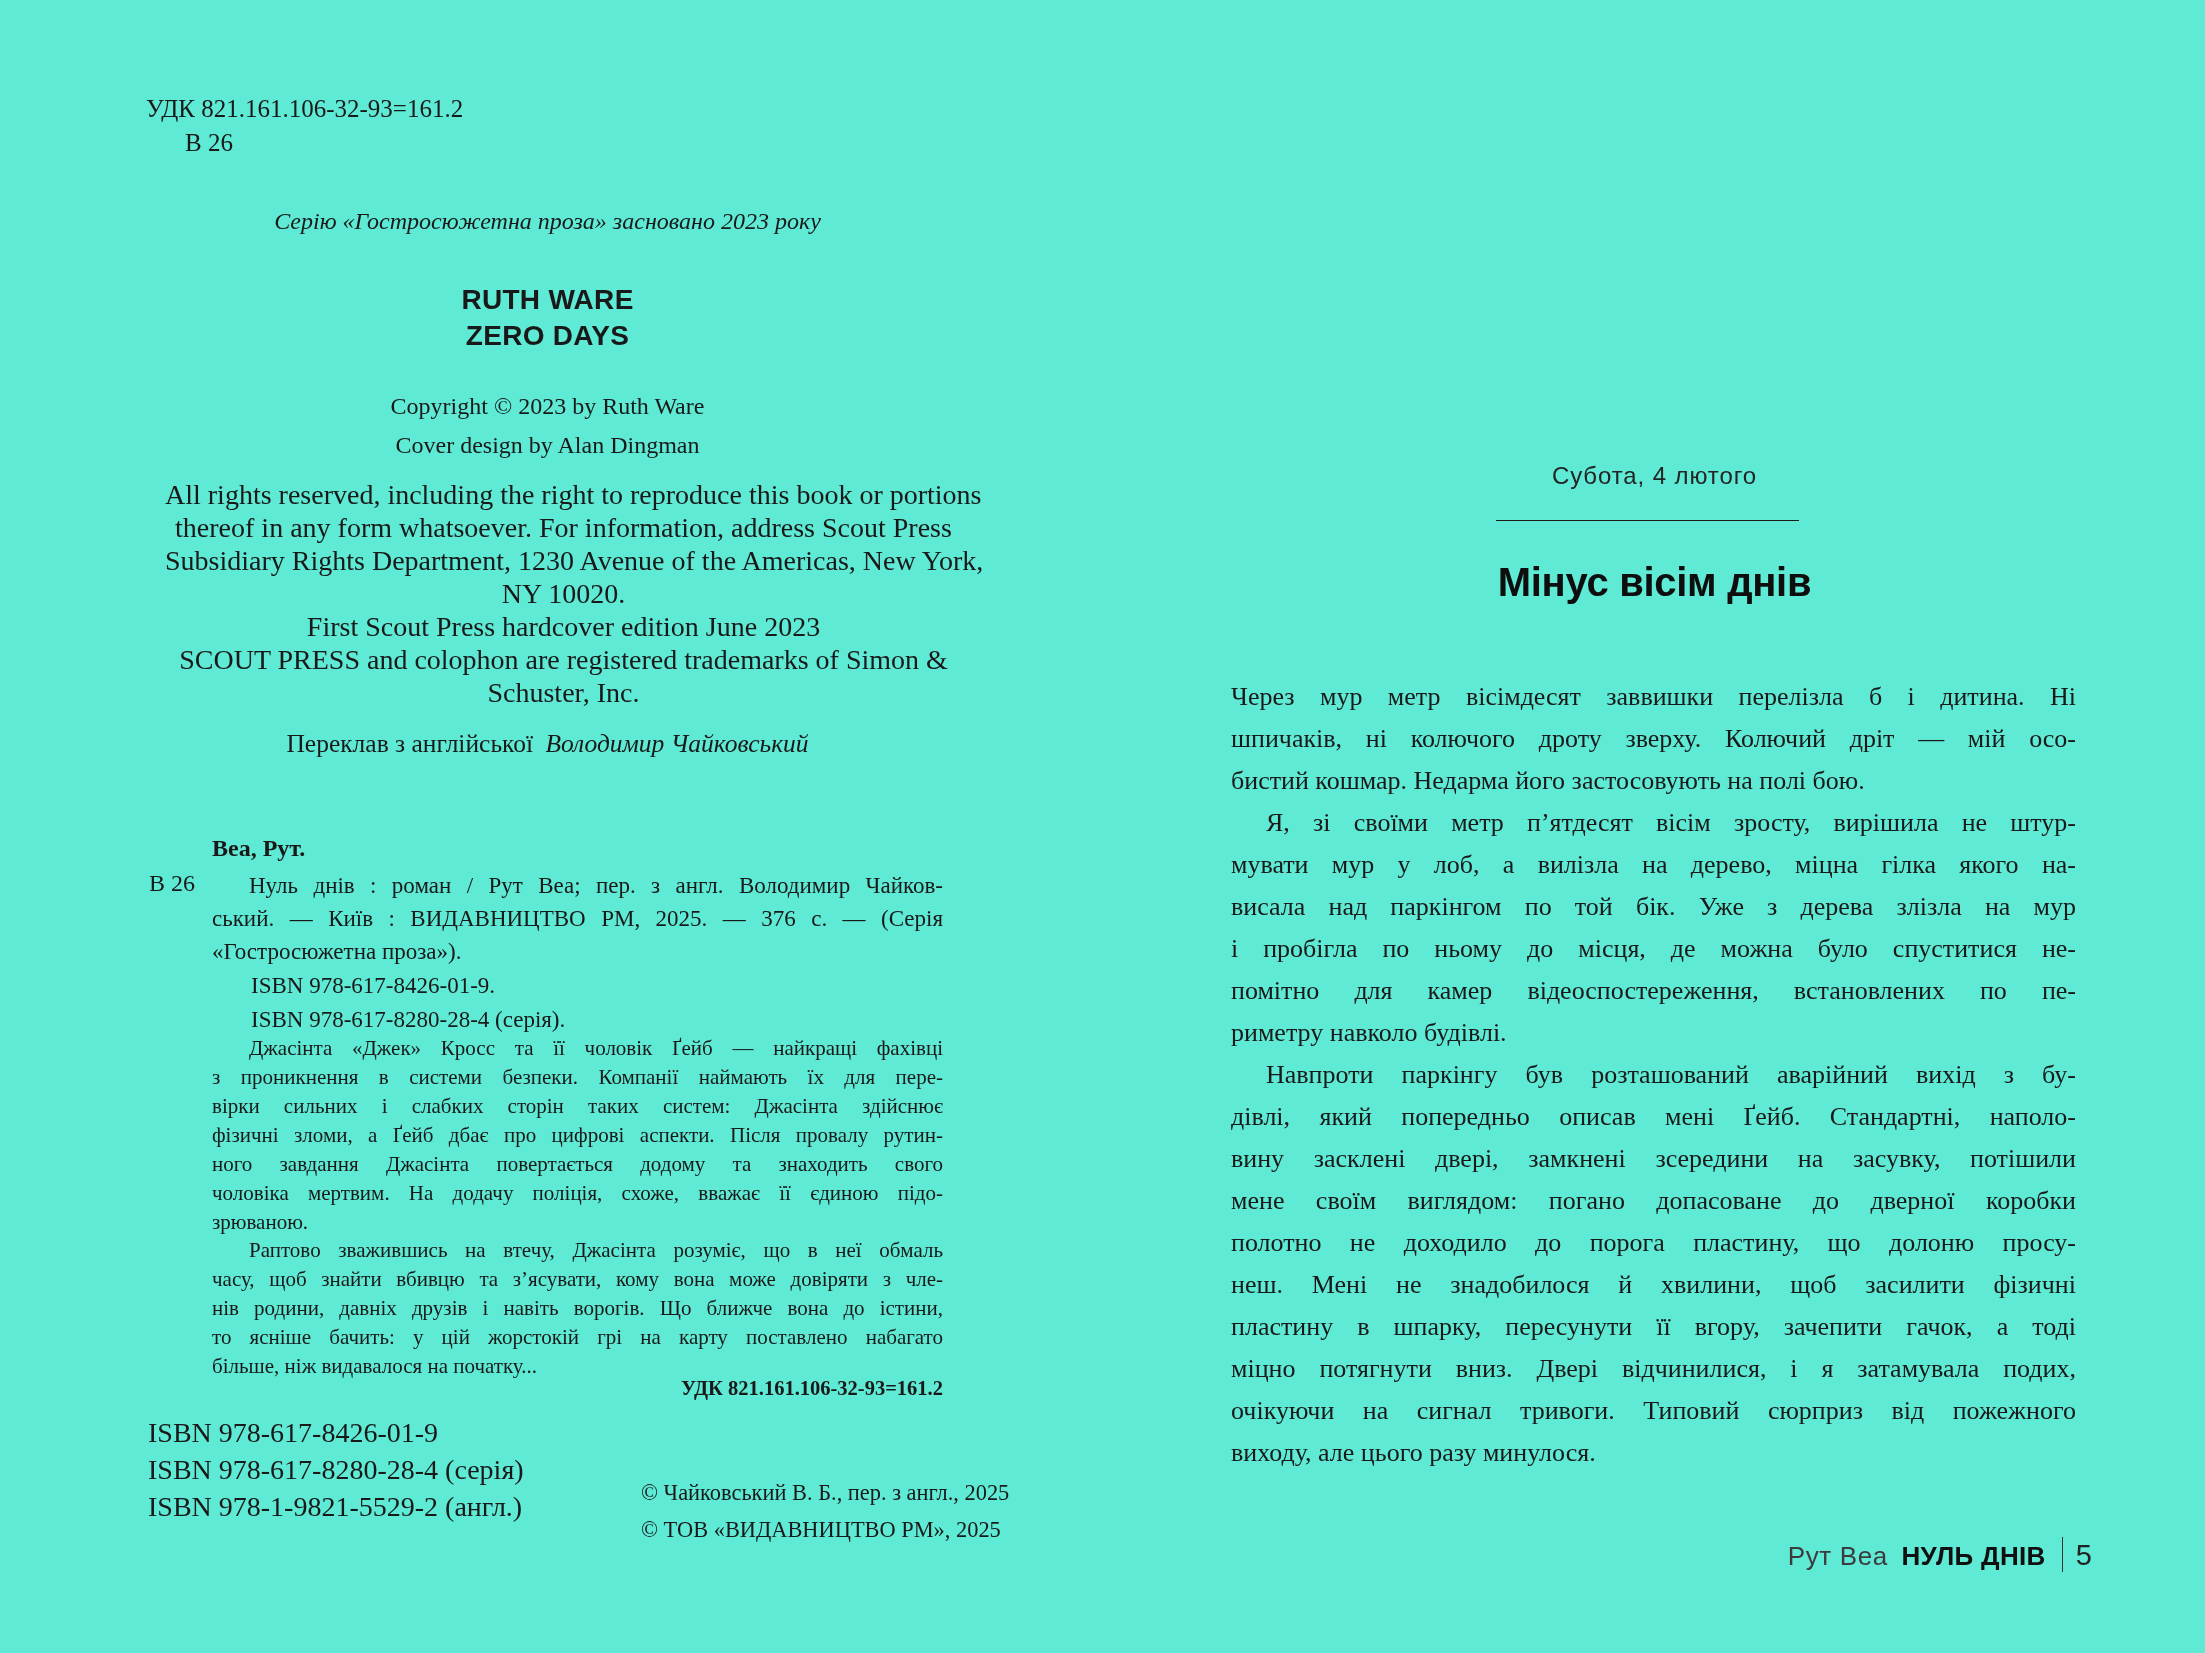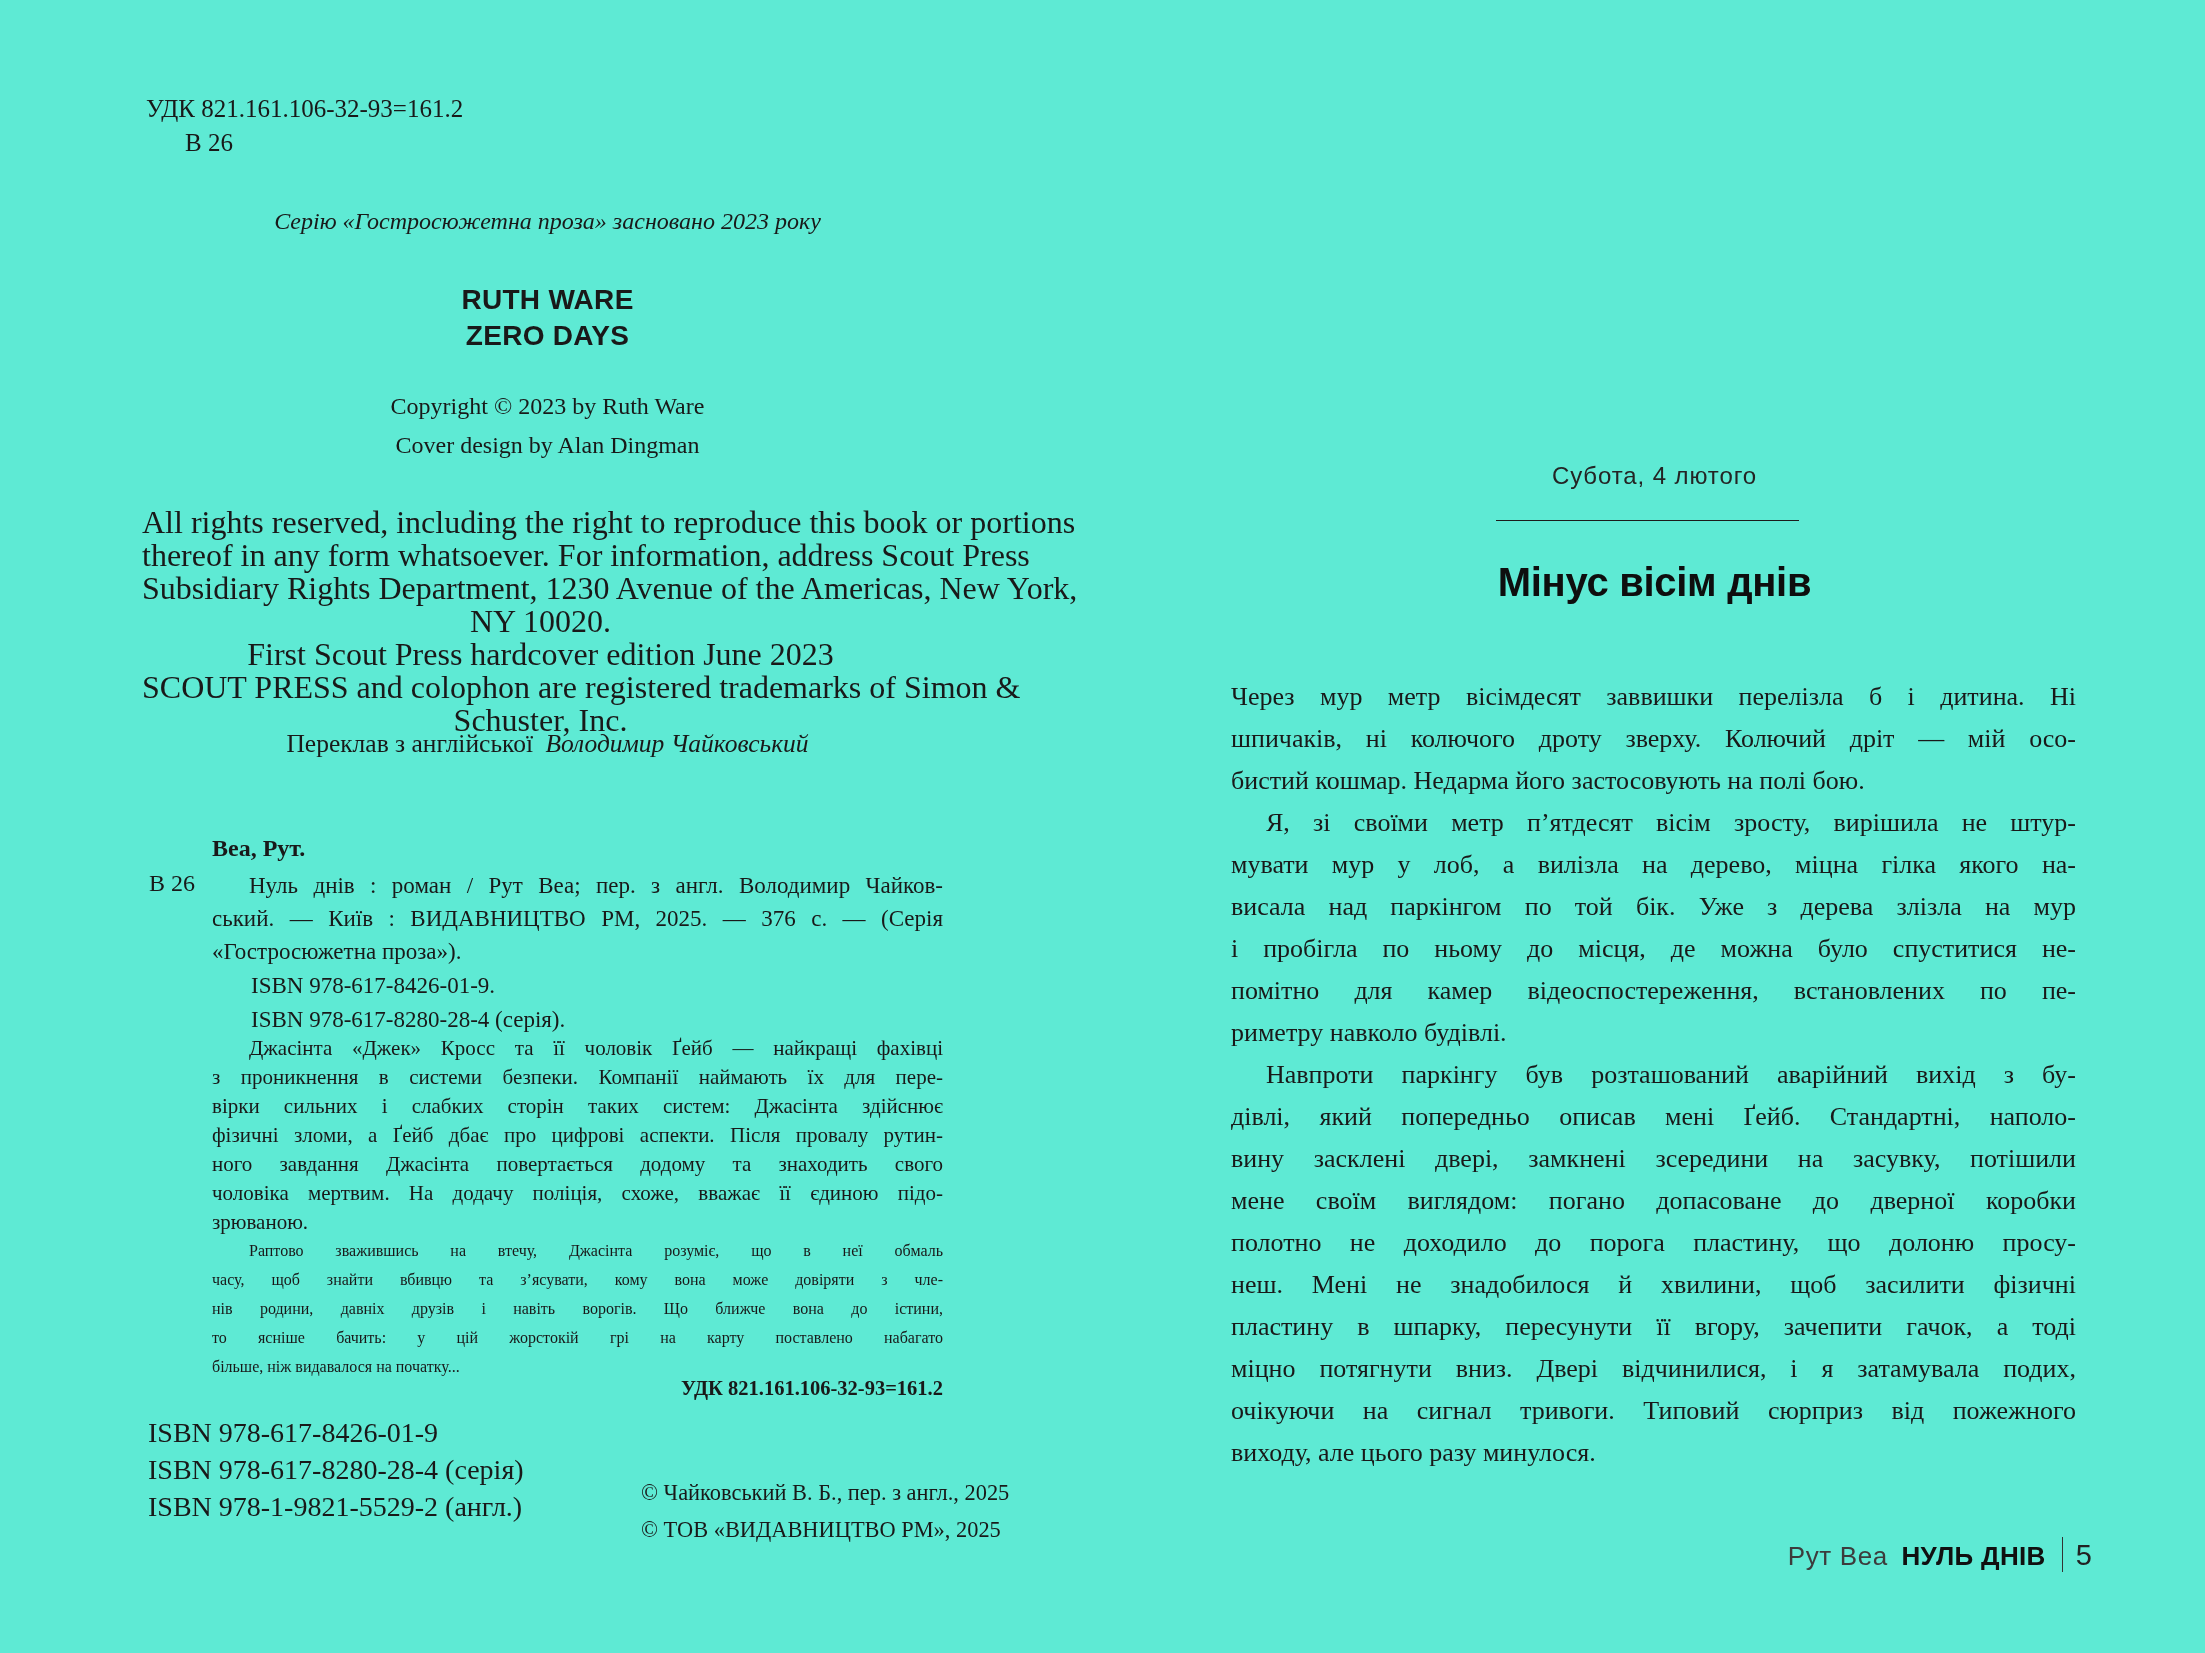--- a/index.html
+++ b/index.html
@@ -22,31 +22,31 @@
   .lines-plain .line { text-align:left; white-space:nowrap; }
 
   
   #udk-top   { left:146px; top:95px; font-size:25px; }
   #b26-top   { left:185px; top:129px; font-size:25px; }
   #series-note { left:149px; top:208px; width:797px; font-size:24px; font-style:italic; }
   #author-en { left:149px; top:284px; width:797px; font-size:28px; font-weight:bold; letter-spacing:0.3px; }
   #title-en  { left:149px; top:320px; width:797px; font-size:28px; font-weight:bold; letter-spacing:0.3px; }
   #copyright-notice { left:149px; top:393px; width:797px; font-size:24px; }
   #cover-credit     { left:149px; top:432px; width:797px; font-size:24px; }
-  #rights-block { left:142px; top:478px; width:797px; font-size:32px; line-height:33px;margin-top:28px; }
+  #rights-block { left:165px; top:478px; width:797px; font-size:28px; line-height:33px; }
   #translator { left:149px; top:729px; width:797px; font-size:25.5px;font-family:Liberation Serif, serif; }
   #translator .tname { font-style:italic; margin-left:12.4px; }
 
   #cat-author { left:212px; top:835px; font-size:24px; font-weight:bold; }
   #cat-code   { left:149px; top:870px; font-size:24px; }
   #cat-entry  { left:212px; top:869px; width:731px; font-size:23px; line-height:33px; }
   #cat-isbn   { left:251px; top:969px; font-size:23px; line-height:34px; }
 
   #annotation-1 { left:212px; top:1034px; width:731px; font-size:21px; line-height:29px; }
-  #annotation-2 { left:212px; top:1236px; width:731px; font-size:16px; line-height:29px; }
+  #annotation-2 { left:212px; top:1236px; width:731px; font-size:21px; line-height:29px; }
   #udk-bottom { left:212px; top:1377px; width:731px; font-size:20.5px; font-weight:bold; text-align:right; }
 
   #isbn-block { left:148px; top:1378px; font-size:28px; line-height:37px;margin-top:36px; }
   #pub-copyright { left:641px; top:1474px; font-size:22.4px; line-height:37px; }
 
   
   #date-header { left:1231px; top:462px; width:847px; font-size:24px; letter-spacing:0.9px; color:#242424; font-weight:400; }
   #chapter-rule { left:1496px; top:520px; width:303px; height:0; border-top:1.9px solid #1c1c1c; }
   #chapter-title { left:1231px; top:560px; width:847px; font-size:40px; font-weight:bold; letter-spacing:-0.3px; color:#0e0e0e; }
   #body-text { left:1231px; top:676px; width:845px; font-size:26px; line-height:42px; }

